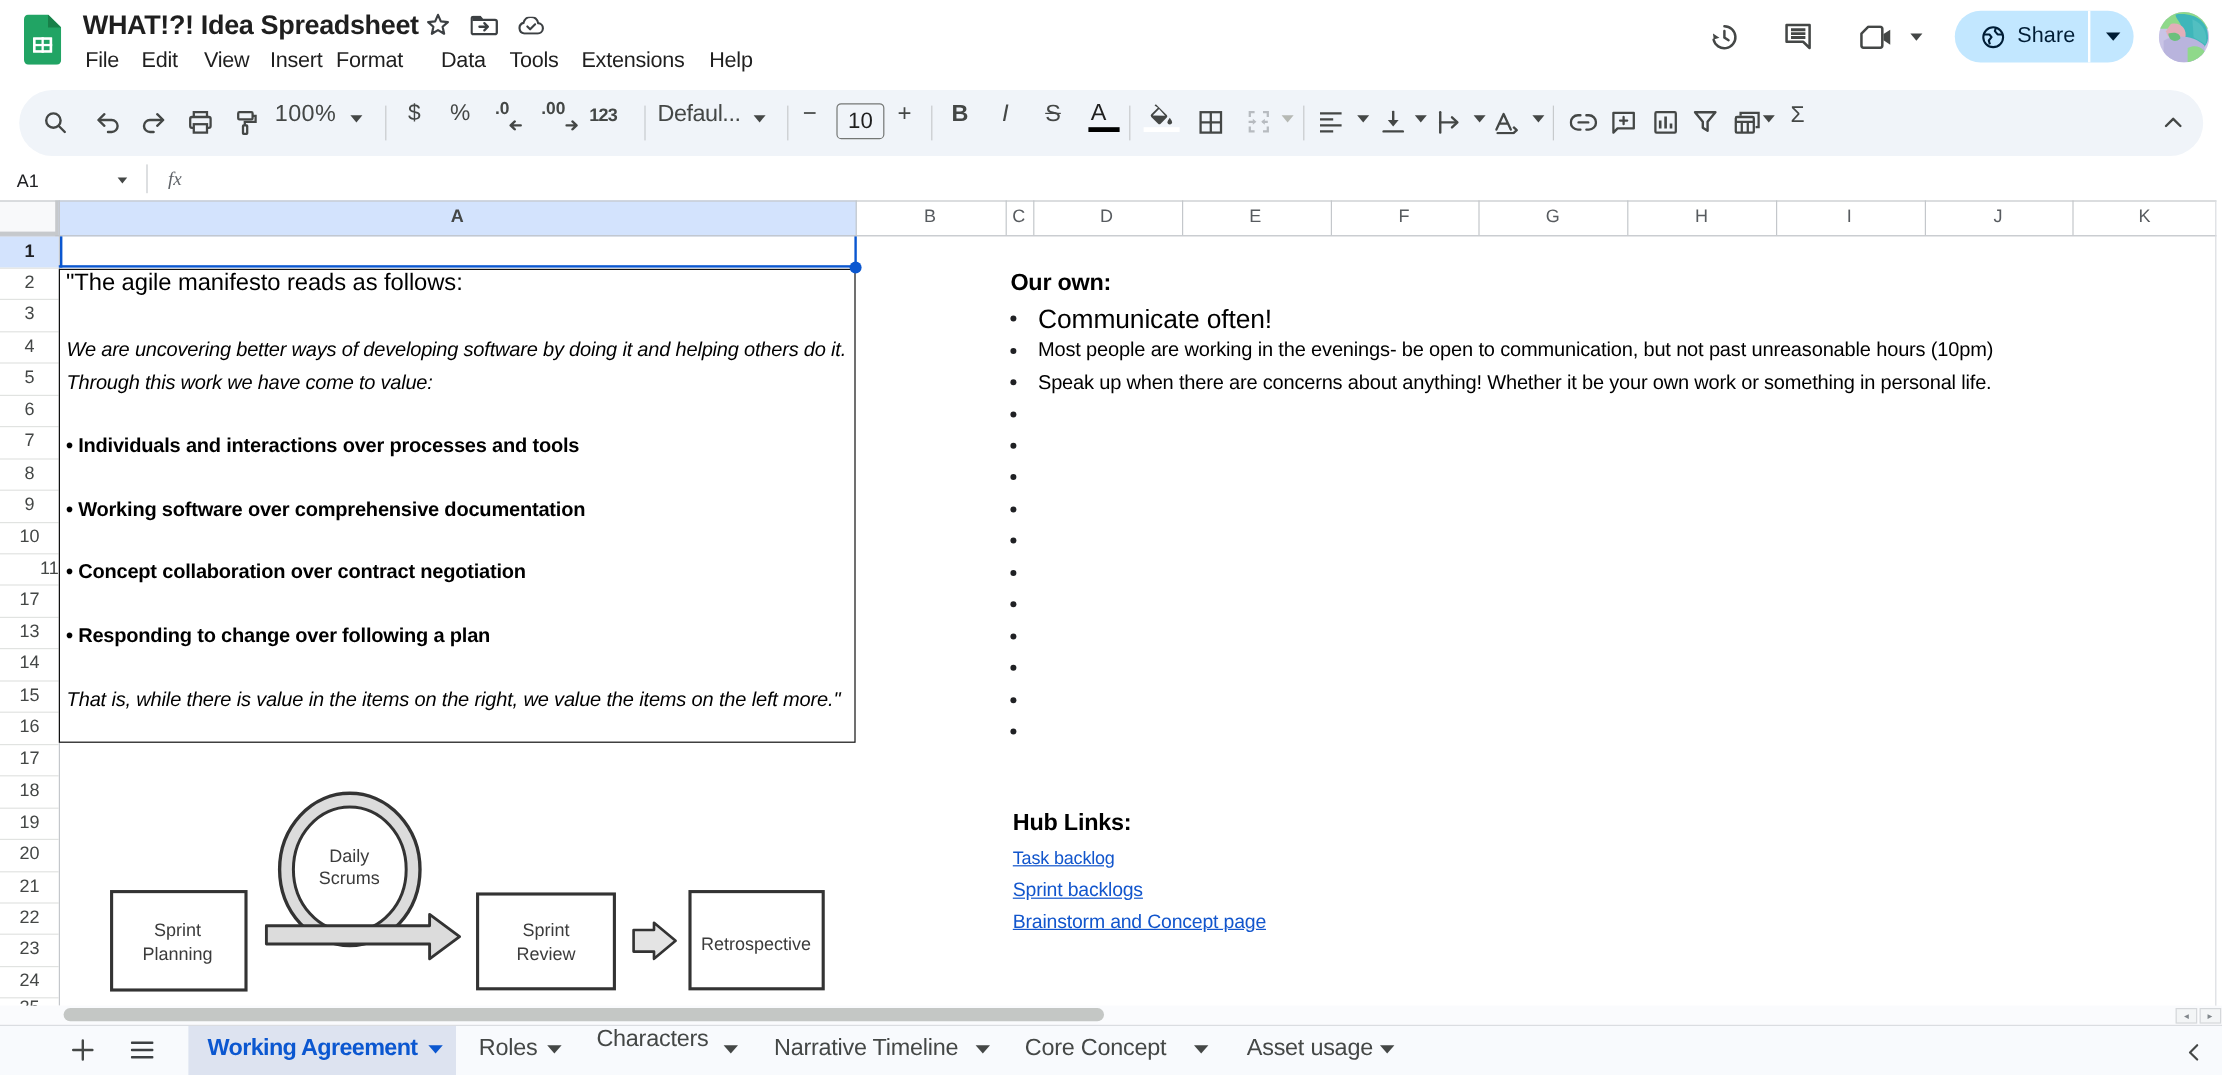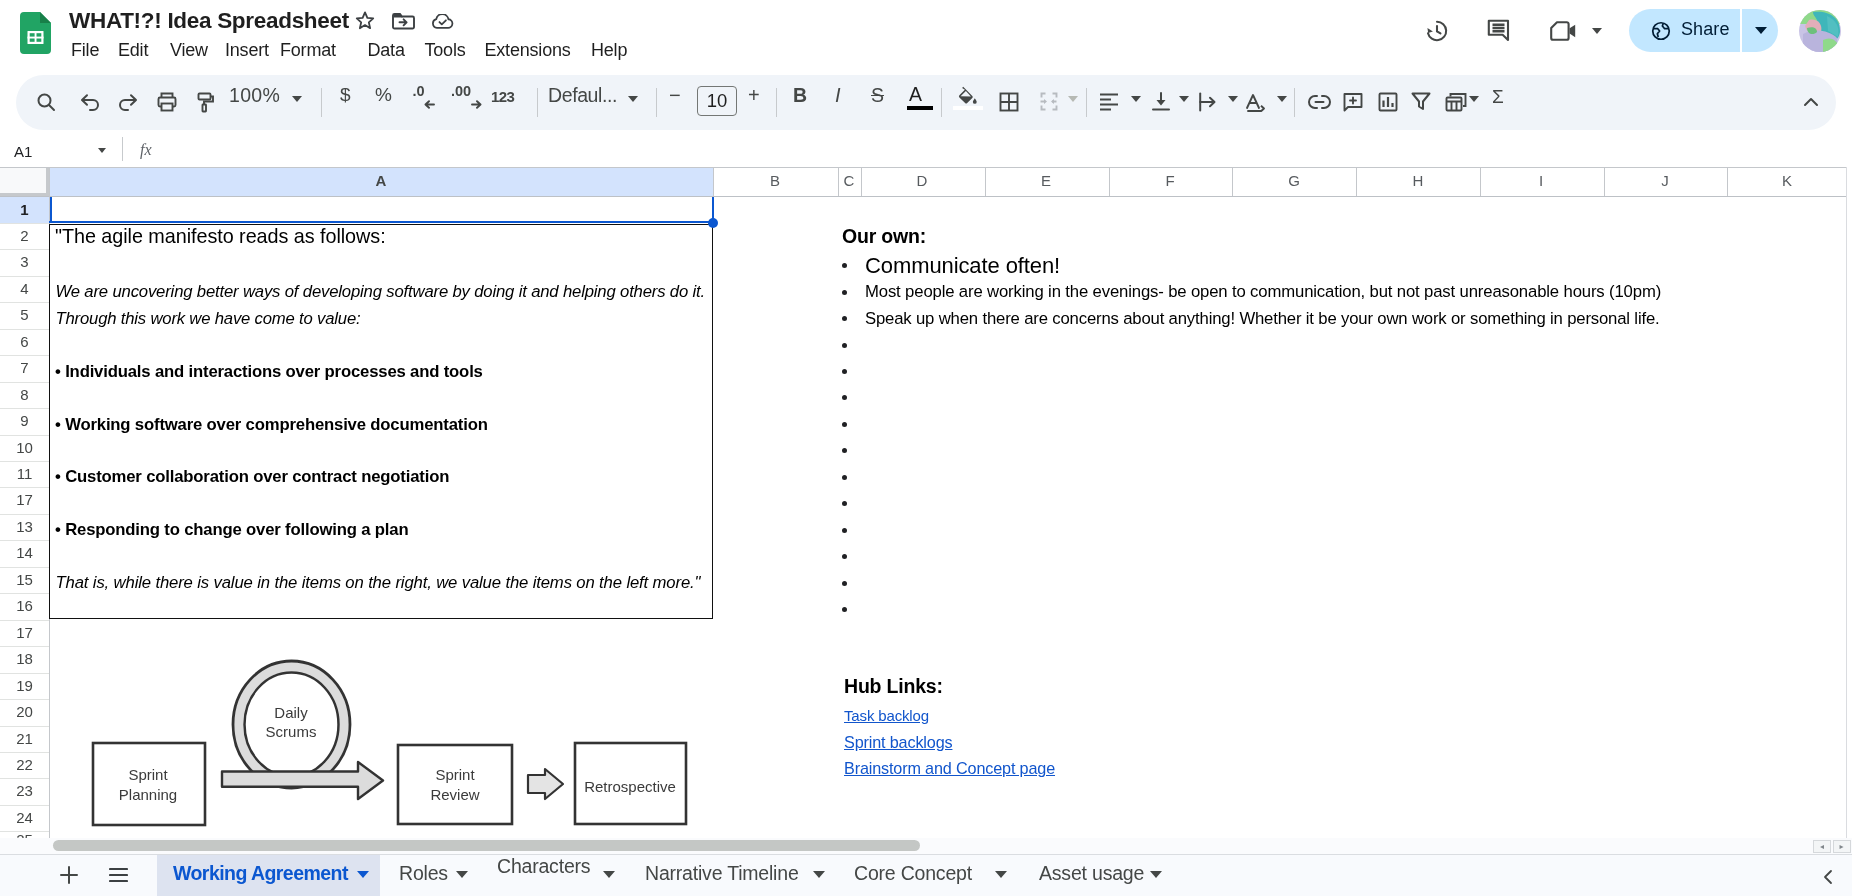--- a/index.html
+++ b/index.html
@@ -273,21 +273,21 @@
   <div class="abs" style="left:0;top:196.5px;width:49px;height:26.4px;line-height:26.4px;text-align:center;font-size:15px;color:#202124;font-weight:bold;overflow:hidden;">1</div>
   <div class="abs" style="left:0;top:222.9px;width:49px;height:26.4px;line-height:26.4px;text-align:center;font-size:15px;color:#444746;overflow:hidden;">2</div>
   <div class="abs" style="left:0;top:249.4px;width:49px;height:26.4px;line-height:26.4px;text-align:center;font-size:15px;color:#444746;overflow:hidden;">3</div>
   <div class="abs" style="left:0;top:275.9px;width:49px;height:26.4px;line-height:26.4px;text-align:center;font-size:15px;color:#444746;overflow:hidden;">4</div>
   <div class="abs" style="left:0;top:302.3px;width:49px;height:26.4px;line-height:26.4px;text-align:center;font-size:15px;color:#444746;overflow:hidden;">5</div>
   <div class="abs" style="left:0;top:328.8px;width:49px;height:26.4px;line-height:26.4px;text-align:center;font-size:15px;color:#444746;overflow:hidden;">6</div>
   <div class="abs" style="left:0;top:355.2px;width:49px;height:26.4px;line-height:26.4px;text-align:center;font-size:15px;color:#444746;overflow:hidden;">7</div>
   <div class="abs" style="left:0;top:381.6px;width:49px;height:26.4px;line-height:26.4px;text-align:center;font-size:15px;color:#444746;overflow:hidden;">8</div>
   <div class="abs" style="left:0;top:408.1px;width:49px;height:26.4px;line-height:26.4px;text-align:center;font-size:15px;color:#444746;overflow:hidden;">9</div>
   <div class="abs" style="left:0;top:434.5px;width:49px;height:26.4px;line-height:26.4px;text-align:center;font-size:15px;color:#444746;overflow:hidden;">10</div>
-  <div class="abs" style="left:0;top:461.0px;width:49px;height:26.4px;line-height:26.4px;text-align:center;font-size:15px;color:#444746;overflow:hidden;">11</div>
+  <div class="abs" style="left:0;top:461.0px;width:49px;height:26.4px;line-height:26.4px;text-align:right;font-size:15px;color:#444746;overflow:hidden;">11</div>
   <div class="abs" style="left:0;top:487.4px;width:49px;height:26.4px;line-height:26.4px;text-align:center;font-size:15px;color:#444746;overflow:hidden;">17</div>
   <div class="abs" style="left:0;top:513.9px;width:49px;height:26.4px;line-height:26.4px;text-align:center;font-size:15px;color:#444746;overflow:hidden;">13</div>
   <div class="abs" style="left:0;top:540.3px;width:49px;height:26.4px;line-height:26.4px;text-align:center;font-size:15px;color:#444746;overflow:hidden;">14</div>
   <div class="abs" style="left:0;top:566.8px;width:49px;height:26.4px;line-height:26.4px;text-align:center;font-size:15px;color:#444746;overflow:hidden;">15</div>
   <div class="abs" style="left:0;top:593.2px;width:49px;height:26.4px;line-height:26.4px;text-align:center;font-size:15px;color:#444746;overflow:hidden;">16</div>
   <div class="abs" style="left:0;top:619.7px;width:49px;height:26.4px;line-height:26.4px;text-align:center;font-size:15px;color:#444746;overflow:hidden;">17</div>
   <div class="abs" style="left:0;top:646.1px;width:49px;height:26.4px;line-height:26.4px;text-align:center;font-size:15px;color:#444746;overflow:hidden;">18</div>
   <div class="abs" style="left:0;top:672.6px;width:49px;height:26.4px;line-height:26.4px;text-align:center;font-size:15px;color:#444746;overflow:hidden;">19</div>
   <div class="abs" style="left:0;top:699.0px;width:49px;height:26.4px;line-height:26.4px;text-align:center;font-size:15px;color:#444746;overflow:hidden;">20</div>
   <div class="abs" style="left:0;top:725.5px;width:49px;height:26.4px;line-height:26.4px;text-align:center;font-size:15px;color:#444746;overflow:hidden;">21</div>
@@ -326,21 +326,21 @@
   <div class="abs" style="left:49.5px;top:197px;width:2px;height:25.5px;background:#0b57d0;"></div>
   <div class="abs" style="left:711.5px;top:197px;width:2px;height:25.5px;background:#0b57d0;"></div>
   <div class="abs" style="left:49px;top:220.9px;width:664.5px;height:2.6px;background:#0b57d0;"></div>
   <div class="abs" style="left:708px;top:218px;width:10px;height:10px;border-radius:50%;background:#0b57d0;"></div>
 
   <div class="abs" style="left:55px;top:225px;height:22px;line-height:22px;font-size:19.8px;letter-spacing:-0.05px;color:#000;">"The agile manifesto reads as follows:</div>
   <div class="abs" style="left:55.5px;top:282.3px;height:20px;line-height:20px;font-size:16.7px;letter-spacing:-0.17px;font-style:italic;color:#000;">We are uncovering better ways of developing software by doing it and helping others do it.</div>
   <div class="abs" style="left:55.5px;top:308.75px;height:20px;line-height:20px;font-size:16.7px;letter-spacing:-0.19px;font-style:italic;color:#000;">Through this work we have come to value:</div>
   <div class="abs" style="left:55px;top:361.65px;height:20px;line-height:20px;font-size:16.7px;letter-spacing:-0.17px;font-weight:bold;color:#000;">• Individuals and interactions over processes and tools</div>
   <div class="abs" style="left:55px;top:414.55px;height:20px;line-height:20px;font-size:16.7px;letter-spacing:-0.17px;font-weight:bold;color:#000;">• Working software over comprehensive documentation</div>
-  <div class="abs" style="left:55px;top:467.45px;height:20px;line-height:20px;font-size:16.7px;letter-spacing:-0.17px;font-weight:bold;color:#000;">• Customer collaboration over contract negotiation</div>
+  <div class="abs" style="left:55px;top:467.45px;height:20px;line-height:20px;font-size:16.7px;letter-spacing:-0.17px;font-weight:bold;color:#000;">• Concept collaboration over contract negotiation</div>
   <div class="abs" style="left:55px;top:520.35px;height:20px;line-height:20px;font-size:16.7px;letter-spacing:-0.17px;font-weight:bold;color:#000;">• Responding to change over following a plan</div>
   <div class="abs" style="left:55.5px;top:573.25px;height:20px;line-height:20px;font-size:16.7px;letter-spacing:-0.14px;font-style:italic;color:#000;">That is, while there is value in the items on the right, we value the items on the left more."</div>
 
   <div class="abs" style="left:842px;top:225px;height:22px;line-height:22px;font-size:19.5px;letter-spacing:-0.2px;font-weight:bold;color:#000;">Our own:</div>
   <div id="bullets">
   <div class="abs" style="left:841.5px;top:263.2px;width:5px;height:5px;border-radius:50%;background:#202124;"></div>
   <div class="abs" style="left:841.5px;top:289.6px;width:5px;height:5px;border-radius:50%;background:#202124;"></div>
   <div class="abs" style="left:841.5px;top:316.1px;width:5px;height:5px;border-radius:50%;background:#202124;"></div>
   <div class="abs" style="left:841.5px;top:342.5px;width:5px;height:5px;border-radius:50%;background:#202124;"></div>
   <div class="abs" style="left:841.5px;top:368.9px;width:5px;height:5px;border-radius:50%;background:#202124;"></div>

